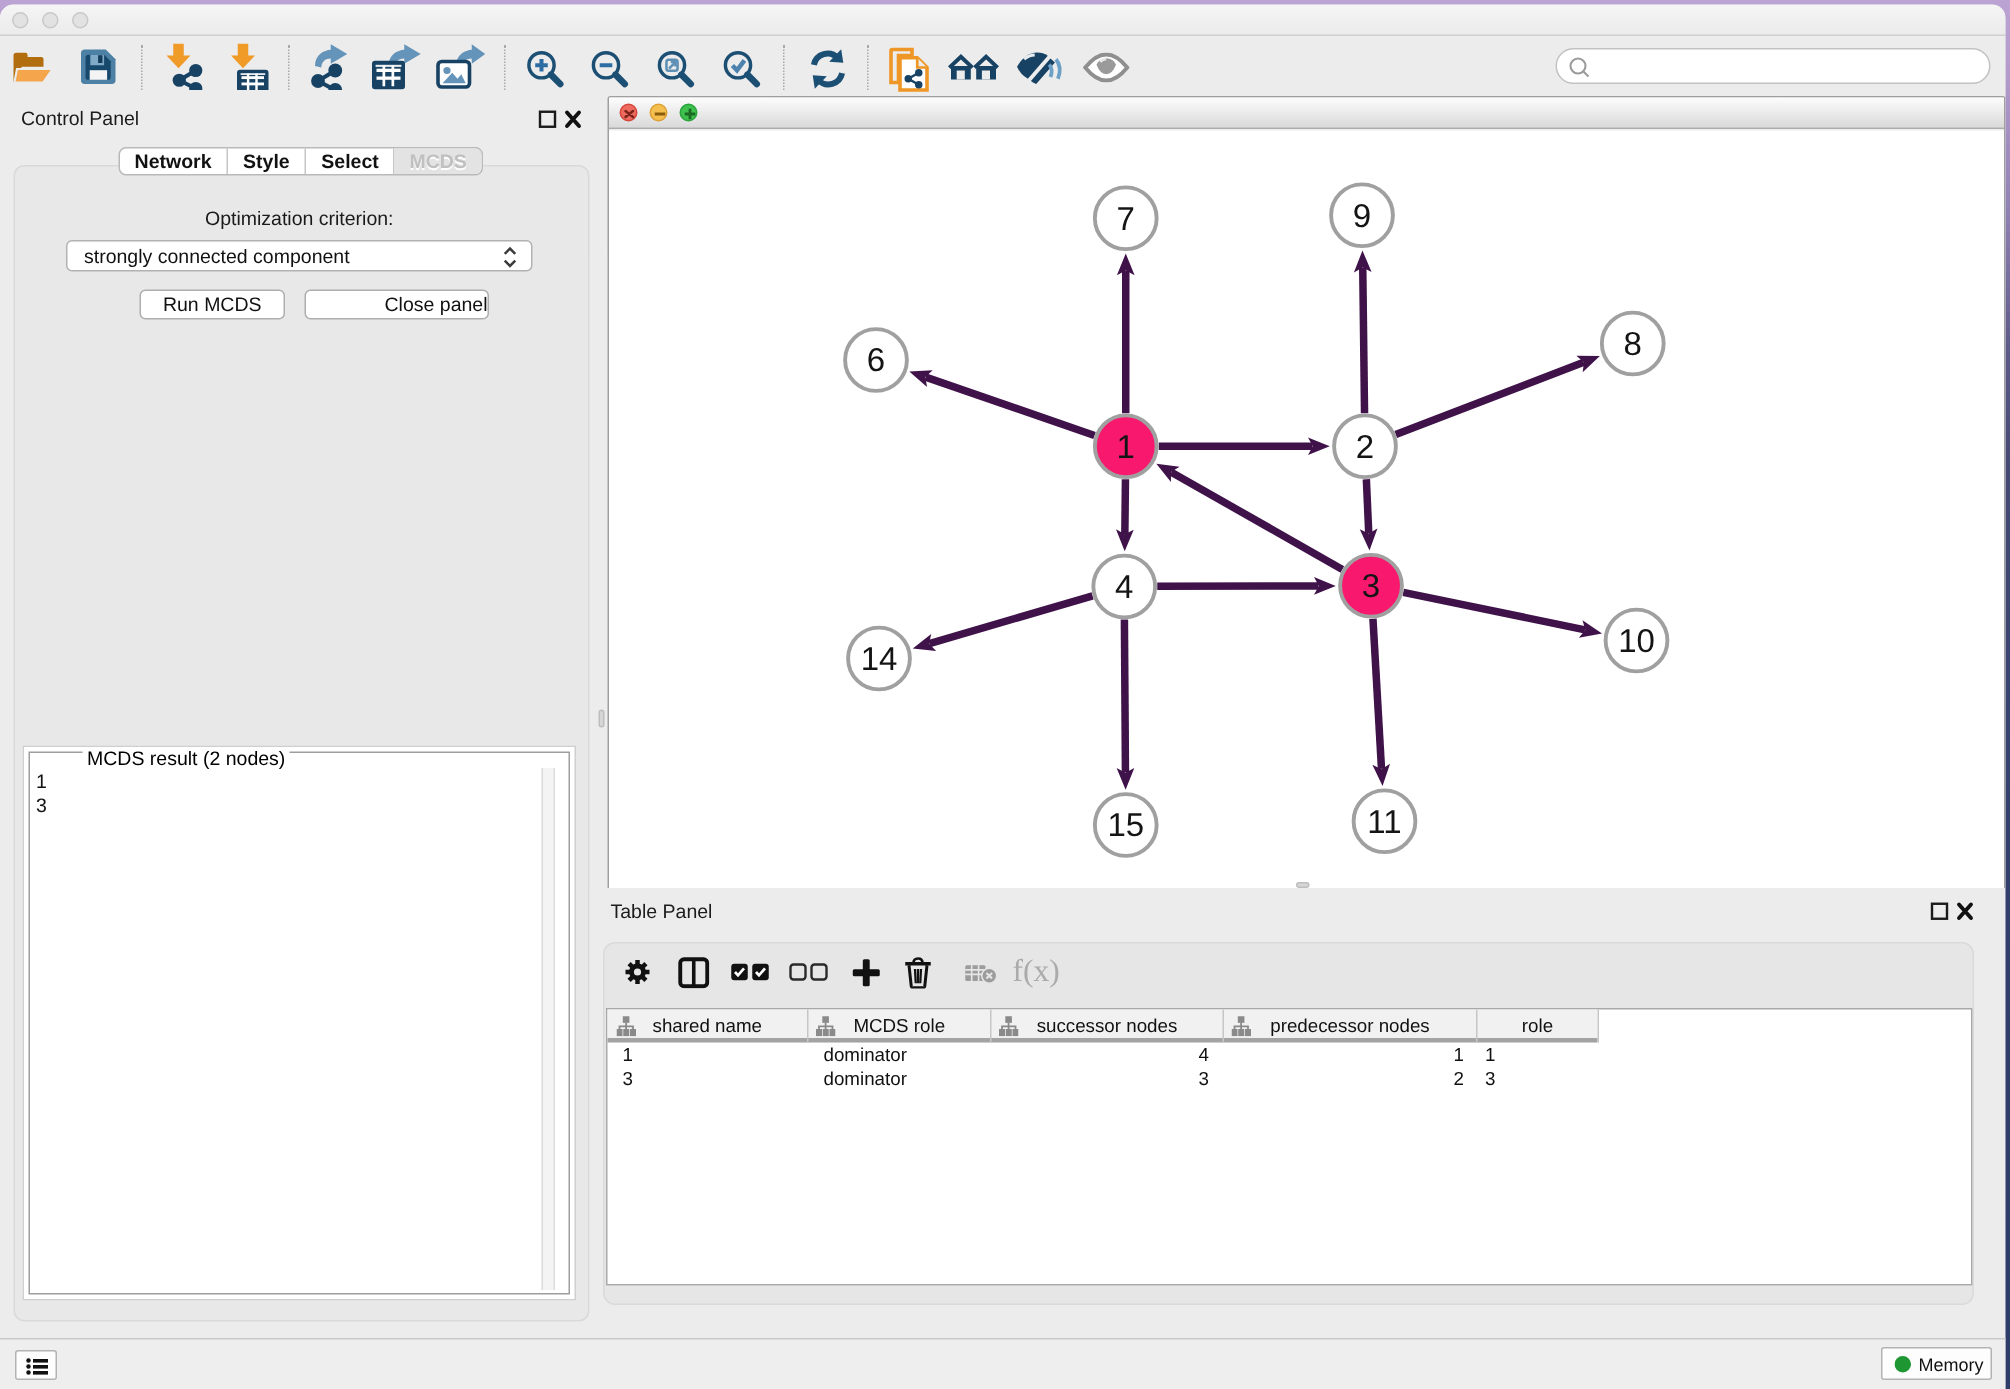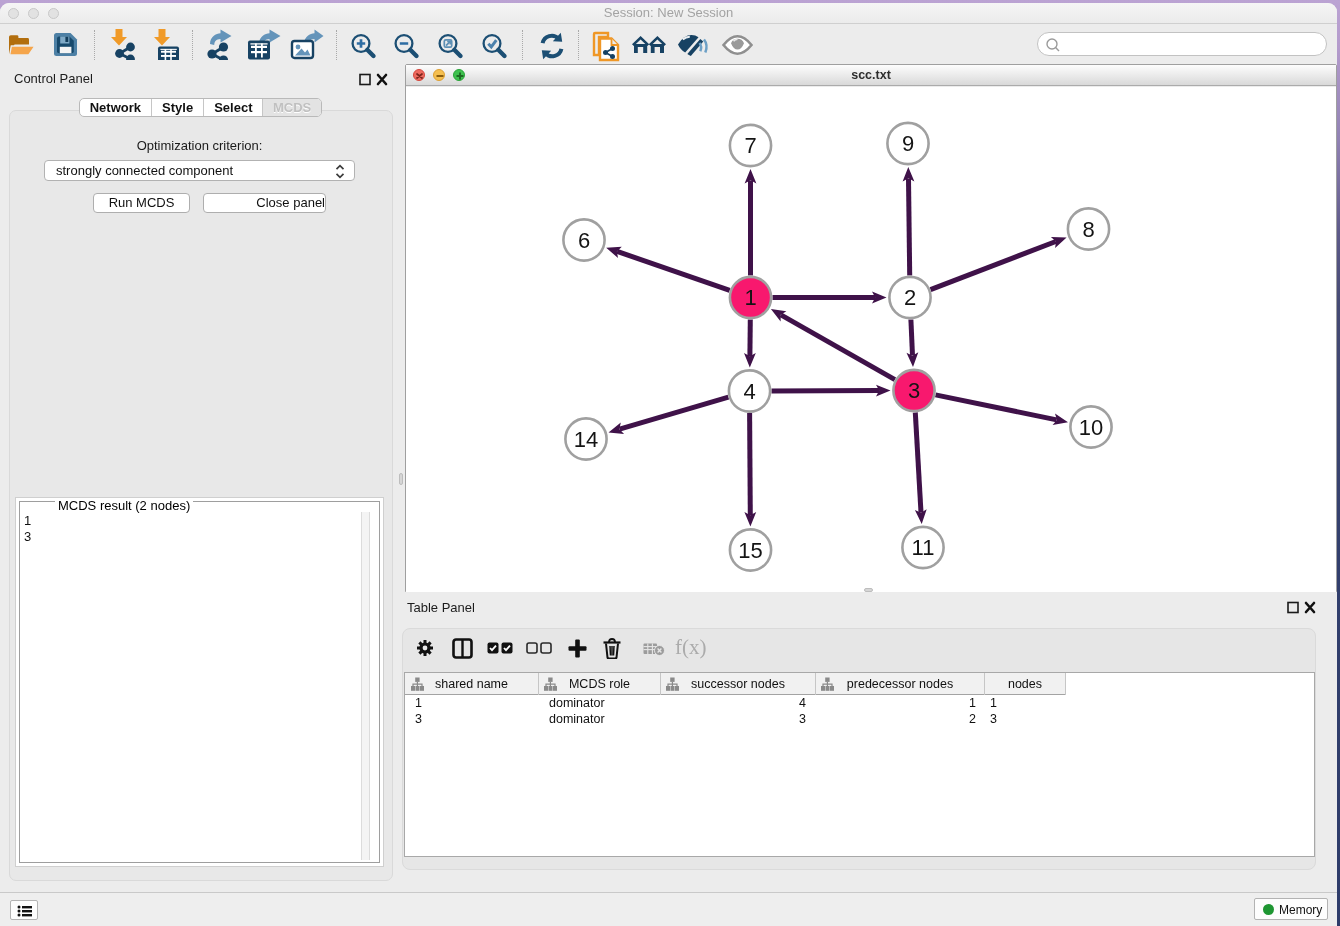--- a/index.html
+++ b/index.html
@@ -33,21 +33,21 @@
 .ntitle{position:absolute;left:0;top:0;width:100%;height:21px;background:linear-gradient(#fdfdfd,#d9d9d9);border-bottom:1px solid #ababab;}
 .ntext{position:absolute;left:0;top:3px;width:100%;text-align:center;font-size:12.5px;font-weight:600;color:#2e2e2e;}
 .light{position:absolute;top:4px;width:12px;height:12px;border-radius:50%;}
 .ncanvas{position:absolute;left:0;top:22px;width:930px;height:505px;background:#fff;}
 
 .tpanel{position:absolute;left:393px;top:589px;width:932px;height:300px;background:#ececec;}
 .tphead{position:absolute;left:14px;top:8px;font-size:13px;color:#1c1c1c;}
 .tcontainer{position:absolute;left:9px;top:36px;width:914px;height:242px;background:#e6e6e6;border:1px solid #dadada;border-radius:8px;}
 .ttoolbar{position:absolute;left:0;top:0;width:100%;height:40px;}
 .ttable{position:absolute;left:1px;top:43px;width:911px;height:185px;background:#fff;border:1px solid #a8a8a8;}
-.thead{position:absolute;left:0;top:0;width:660px;height:22px;background:#f1f1f1;border-bottom:1px solid #a3a3a3;}
+.thead{position:absolute;left:0;top:0;width:660px;height:22px;background:#f1f1f1;border-bottom:3px solid #a3a3a3;}
 .thcol{position:absolute;top:0;height:22px;border-right:1px solid #c6c6c6;}
 .thlab{position:absolute;top:4px;width:100%;text-align:center;font-size:12.5px;color:#111;}
 .trow{position:absolute;font-size:12.5px;color:#111;}
 .btabs{position:absolute;left:290px;top:274px;height:19px;display:flex;border:1px solid #b9b9b9;border-radius:5px;background:#fff;z-index:3;}
 .btab{height:100%;display:flex;align-items:center;justify-content:center;font-size:13px;font-weight:600;color:#111;border-right:1px solid #c6c6c6;}
 
 .statusbar{position:absolute;left:0;top:889px;width:1337px;height:34px;background:#eeeeee;border-top:1px solid #c9c9c9;}
 .sbtn{position:absolute;background:#fdfdfd;border:1px solid #b3b3b3;border-radius:2px;}
 .hsplit{position:absolute;background:#d6d6d6;border:1px solid #bdbdbd;border-radius:2px;}
 .sorticon{position:absolute;top:4px;width:13px;height:14px;}
@@ -63,21 +63,20 @@
       <rect x="4.5" y="9" width="4" height="4.8" fill="#8a8a8a"></rect>
       <rect x="9" y="9" width="4" height="4.8" fill="#8a8a8a"></rect>
     </g>
   </defs>
 </svg>
 <div class="win">
   <div class="titlebar">
     <div class="tl" style="left:8px;"></div>
     <div class="tl" style="left:28px;"></div>
     <div class="tl" style="left:48px;"></div>
-    <div class="wtitle">Session: New Session</div>
   </div>
   <div class="toolbar" id="toolbar">
     <svg class="ticon" style="left:8px;top:9px;" width="29" height="24">
       <path d="M1,22 L1,4 Q1,2.2 2.8,2.2 L9,2.2 Q10.4,2.2 10.4,3.6 L10.4,5 L19.6,5 Q21,5 21,6.4 L21,11.5 L6.5,11.5 Z" fill="#b26e0e"></path>
       <path d="M3.3,13 L27,13 L20.8,22 L1.6,22 Z" fill="#f5a54b" stroke="#ececec" stroke-width="1.4"></path>
     </svg>
     <svg class="ticon" style="left:53px;top:8px;" width="26" height="25">
       <path d="M1,3.5 Q1,1 3.5,1 L17.5,1 L24,7.5 L24,21.5 Q24,24 21.5,24 L3.5,24 Q1,24 1,21.5 Z" fill="#4d80a5"></path>
       <path d="M4,6.5 Q4,4.5 6,4.5 L16.5,4.5 L20.8,8.8 L20.8,19.5 Q20.8,21.2 19,21.2 L6,21.2 Q4,21.2 4,19.5 Z" fill="#17496c"></path>
       <rect x="7.2" y="4.5" width="9.2" height="7" fill="#7fa9c6"></rect>
@@ -250,21 +249,20 @@
     <div class="ntitle">
       <div class="light" style="left:7px;background:#ee6a5f;border:1px solid #d5473c;"></div>
       <div class="light" style="left:27px;background:#f5bf4f;border:1px solid #dda034;"></div>
       <div class="light" style="left:47px;background:#3ec14e;border:1px solid #2aa43a;"></div>
       <svg width="70" height="22" style="position:absolute;left:0;top:0;">
         <path d="M11 9 L16 13 M16 9 L11 13" stroke="#7c241b" stroke-width="1.7" stroke-linecap="round"></path>
         <line x1="30.5" y1="11" x2="37.5" y2="11" stroke="#8a5d0d" stroke-width="1.9"></line>
         <line x1="50.5" y1="11" x2="57.5" y2="11" stroke="#1c6a22" stroke-width="1.9"></line>
         <line x1="54" y1="7.5" x2="54" y2="14.5" stroke="#1c6a22" stroke-width="1.9"></line>
       </svg>
-      <div class="ntext">scc.txt</div>
     </div>
     <div class="ncanvas">
       <svg id="graph" style="display:block" width="930" height="505" font-family="Liberation Sans, sans-serif">
         <g stroke="#3f1249" stroke-width="5">
           <line x1="344.5" y1="188.5" x2="344.5" y2="93.5"></line>
           <line x1="323.7" y1="203.3" x2="211.1" y2="164.4"></line>
           <line x1="366.5" y1="210.5" x2="469.0" y2="210.5"></line>
           <line x1="344.3" y1="232.5" x2="343.9" y2="269.0"></line>
           <line x1="503.7" y1="188.5" x2="502.5" y2="91.5"></line>
           <line x1="524.5" y1="202.6" x2="649.8" y2="154.5"></line>
@@ -391,21 +389,21 @@
           <div class="thcol" style="left:134px;width:122px;">
               <div class="thlab">MCDS role</div>
             </div>
           <div class="thcol" style="left:256px;width:155px;">
               <div class="thlab">successor nodes</div>
             </div>
           <div class="thcol" style="left:411px;width:169px;">
               <div class="thlab">predecessor nodes</div>
             </div>
           <div class="thcol" style="left:580px;width:81px;">
-              <div class="thlab">nodes</div>
+              <div class="thlab">role</div>
             </div>
           <svg class="sorticon" style="left:6px;">
               <use href="#tree"></use>
             </svg>
           <svg class="sorticon" style="left:139px;">
               <use href="#tree"></use>
             </svg>
           <svg class="sorticon" style="left:261px;">
               <use href="#tree"></use>
             </svg>

